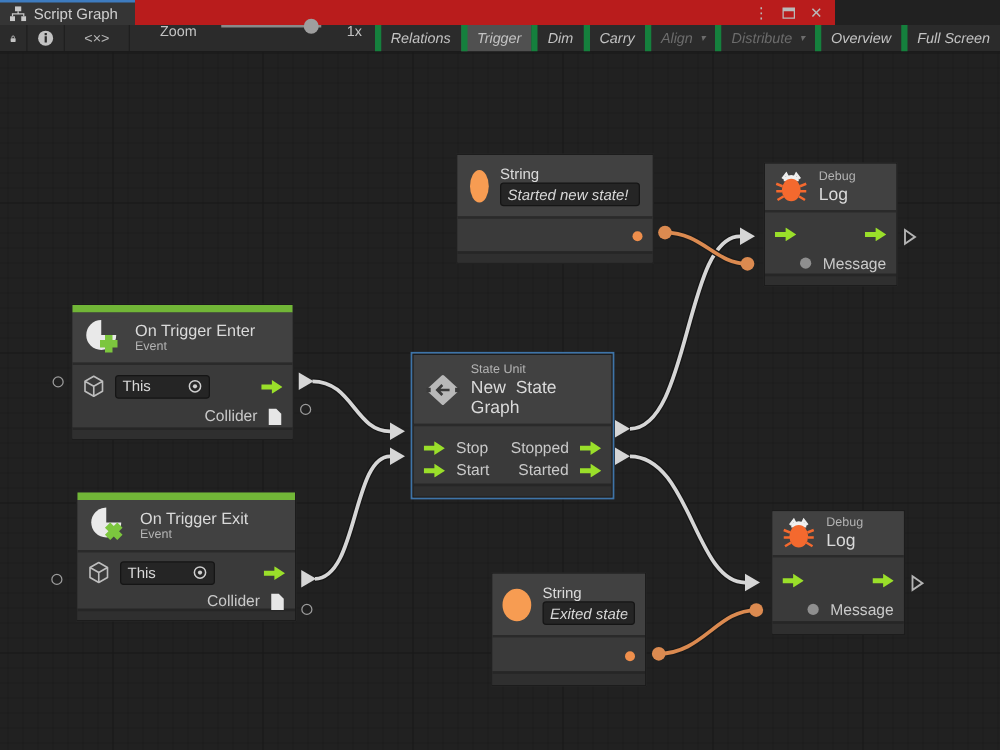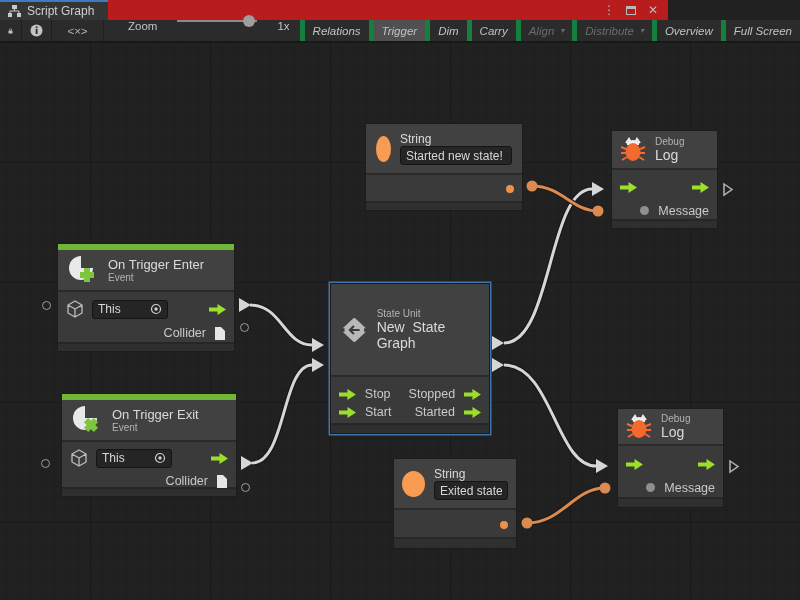--- a/index.html
+++ b/index.html
@@ -58,21 +58,21 @@
   .n-title { font-size:13px; color:#dadada; }
   .n-title.big { font-size:14px; }
   .n-sub { font-size:10px; color:#b3b3b3; }
   .n-body { border-top:2px solid #2a2a2a; background:#3a3a3a; }
   .n-footer { border-top:2px solid #262626; background:#2f2f2f; }
   .row { display:flex; align-items:center; padding:0 8px;justify-content:flex-end; }
   .textfield { background:#252525; border:1px solid #151515; border-radius:3px;
                color:#d8d8d8; font-size:12px; padding:1px 5px; height:19px;
                display:flex; align-items:center; gap:4px;
                font-family:"Liberation Sans",sans-serif; }
-  input.textfield { width:112px; }
+  input.textfield { width:112px;font-style:italic; }
   .port-label { font-size:12.5px; color:#c9c9c9; }
   .gray-dot { width:9px; height:9px; border-radius:50%; background:#8f8f8f; }
   .orange-dot { width:8px; height:8px; border-radius:50%; background:#ef8f4c; }
   .hollow-circle { position:absolute; width:9px; height:9px; border-radius:50%;
                    border:1.5px solid #9c9c9c; z-index:2; }
   .hollow-tri { position:absolute; z-index:2; }
   .string-circle { width:26px; height:26px; border-radius:50%; background:#f79c52; }
   .wordspaced { word-spacing:4px; }
 </style>
 </head>
@@ -371,21 +371,21 @@
           <span class="port-label">Collider</span>
           <svg width="12" height="15" viewBox="0 0 12 15">
             <path d="M1 1 h6 l4 4 v9 h-10 z" fill="#e6e6e6"></path>
           </svg>
         </div>
       </div>
       <div class="n-footer" style="height:9px"></div>
     </div>
 
     <div class="node selected" style="left:330px;top:241px;width:160px">
-      <div class="n-header" style="padding:24px 10px">
+      <div class="n-header" style="padding:6px 10px">
         <svg width="30" height="26" viewBox="0 0 30 26">
           <path d="M15 1 L28 13 L15 25 L2 13 Z" fill="#b8b8b8" stroke="#b8b8b8" stroke-width="3" stroke-linejoin="round"></path>
           <path d="M21 13 H11 M14.5 8.5 L10 13 L14.5 17.5" stroke="#3a3a3a" stroke-width="2.4" fill="none"></path>
           <rect x="0" y="11" width="4" height="4" fill="#3a3a3a"></rect>
           <rect x="26" y="11" width="4" height="4" fill="#3a3a3a"></rect>
         </svg>
         <div>
           <div class="n-sub">State Unit</div>
           <div class="n-title big wordspaced">New State Graph</div>
         </div>

